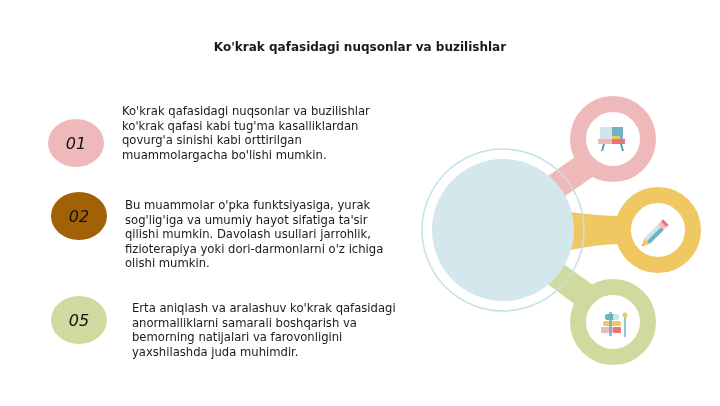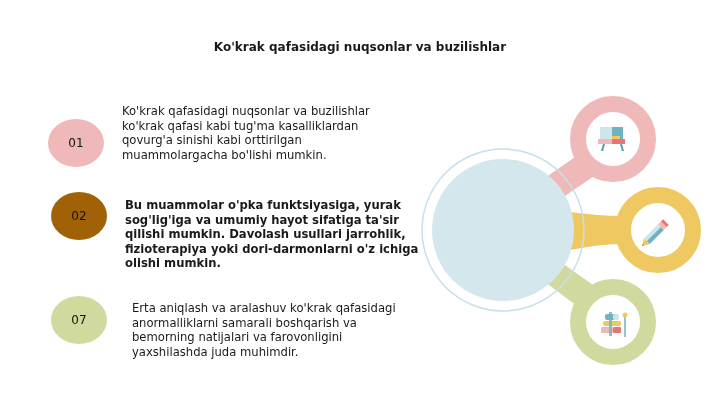--- a/index.html
+++ b/index.html
@@ -1,45 +1,45 @@
 <!DOCTYPE html>
 <html><head>
 <meta charset="utf-8">
 <style>
   html, body { margin:0; padding:0; }
   body { width:720px; height:406px; background:#ffffff; position:relative; overflow:hidden; font-family:"DejaVu Sans", sans-serif; color:#1a1a1a; }
   .title { position:absolute; left:0; width:720px; top:40px; text-align:center; font-weight:bold; font-size:12px; }
-  .badge { position:absolute; width:56px; height:48px; border-radius:50%; display:flex; align-items:center; justify-content:center; font-size:12px; color:#111; }
+  .badge { position:absolute; width:56px; height:48px; border-radius:50%; display:flex; align-items:center; justify-content:center; font-size:16px; color:#111;font-style:italic; }
   .para { position:absolute; font-size:11.6px; line-height:14.6px; white-space:pre-line; }
   svg.diagram { position:absolute; left:0; top:0; }
 </style>
 </head>
 <body>
 
 <div class="title">Ko'krak qafasidagi nuqsonlar va buzilishlar</div>
 
 <div class="badge" style="left:48px;top:119px;background:#f0b9b9;">
     <span>01</span>
   </div>
 <div class="para" style="left:122px;top:104px;">Ko'krak qafasidagi nuqsonlar va buzilishlar
 ko'krak qafasi kabi tug'ma kasalliklardan
 qovurg'a sinishi kabi orttirilgan
 muammolargacha bo'lishi mumkin.</div>
 
 <div class="badge" style="left:51px;top:192px;background:#a16207;">
     <span>02</span>
   </div>
-<div class="para" style="left:125px;top:198px;font-weight:bold;">Bu muammolar o'pka funktsiyasiga, yurak
+<div class="para" style="left:125px;top:198px;">Bu muammolar o'pka funktsiyasiga, yurak
 sog'lig'iga va umumiy hayot sifatiga ta'sir
 qilishi mumkin. Davolash usullari jarrohlik,
 fizioterapiya yoki dori-darmonlarni o'z ichiga
 olishi mumkin.</div>
 
 <div class="badge" style="left:51px;top:296px;background:#d1da9e;">
-    <span>07</span>
+    <span>05</span>
   </div>
 <div class="para" style="left:132px;top:301px;">Erta aniqlash va aralashuv ko'krak qafasidagi
 anormalliklarni samarali boshqarish va
 bemorning natijalari va farovonligini
 yaxshilashda juda muhimdir.</div>
 
 <svg class="diagram" width="720" height="406" viewBox="0 0 720 406">
 
   <path d="M545,178 L585,150 L600,172 L565,196 Z" fill="#f0b9b9"></path>
   <path d="M570,212 Q600,216 620,216 L620,244 Q600,244 570,250 Z" fill="#f0c862"></path>

